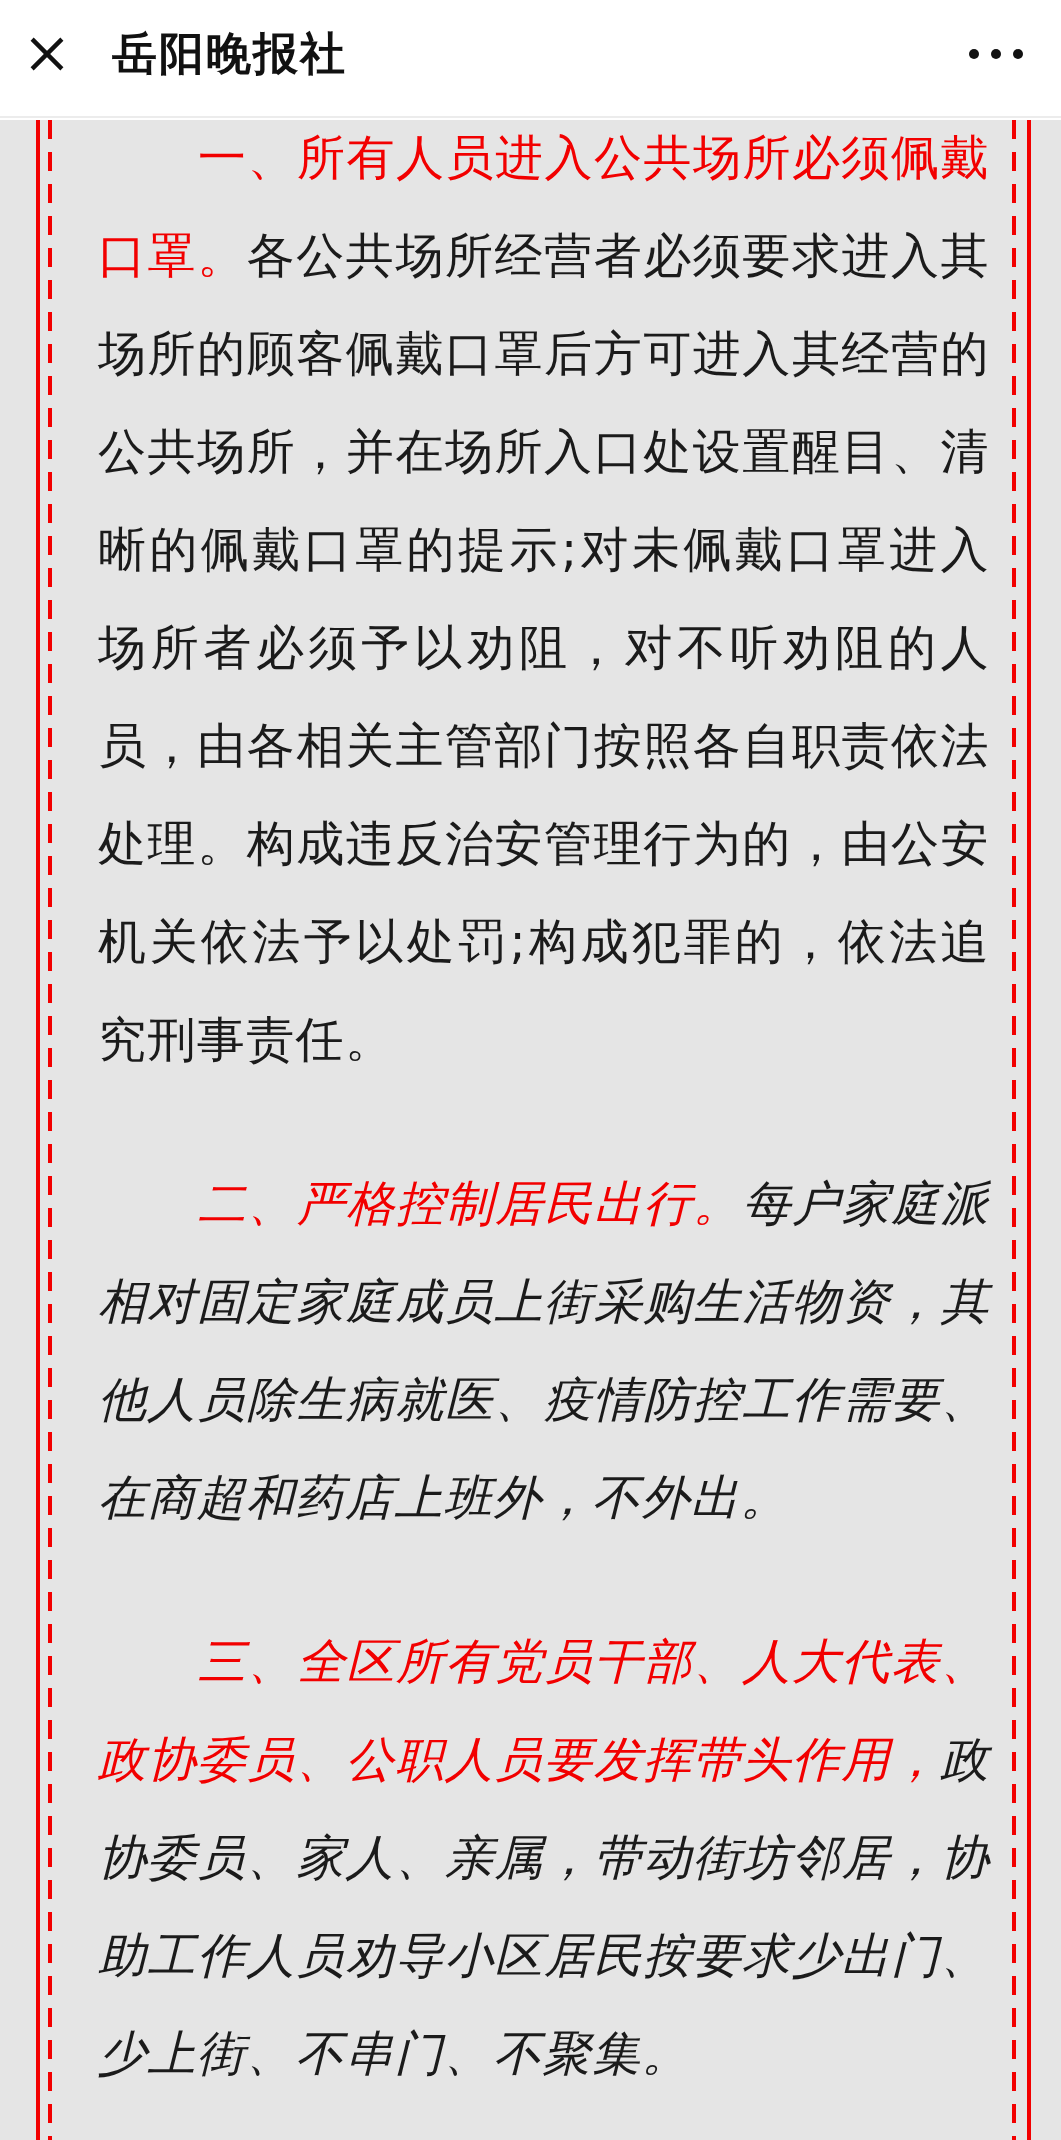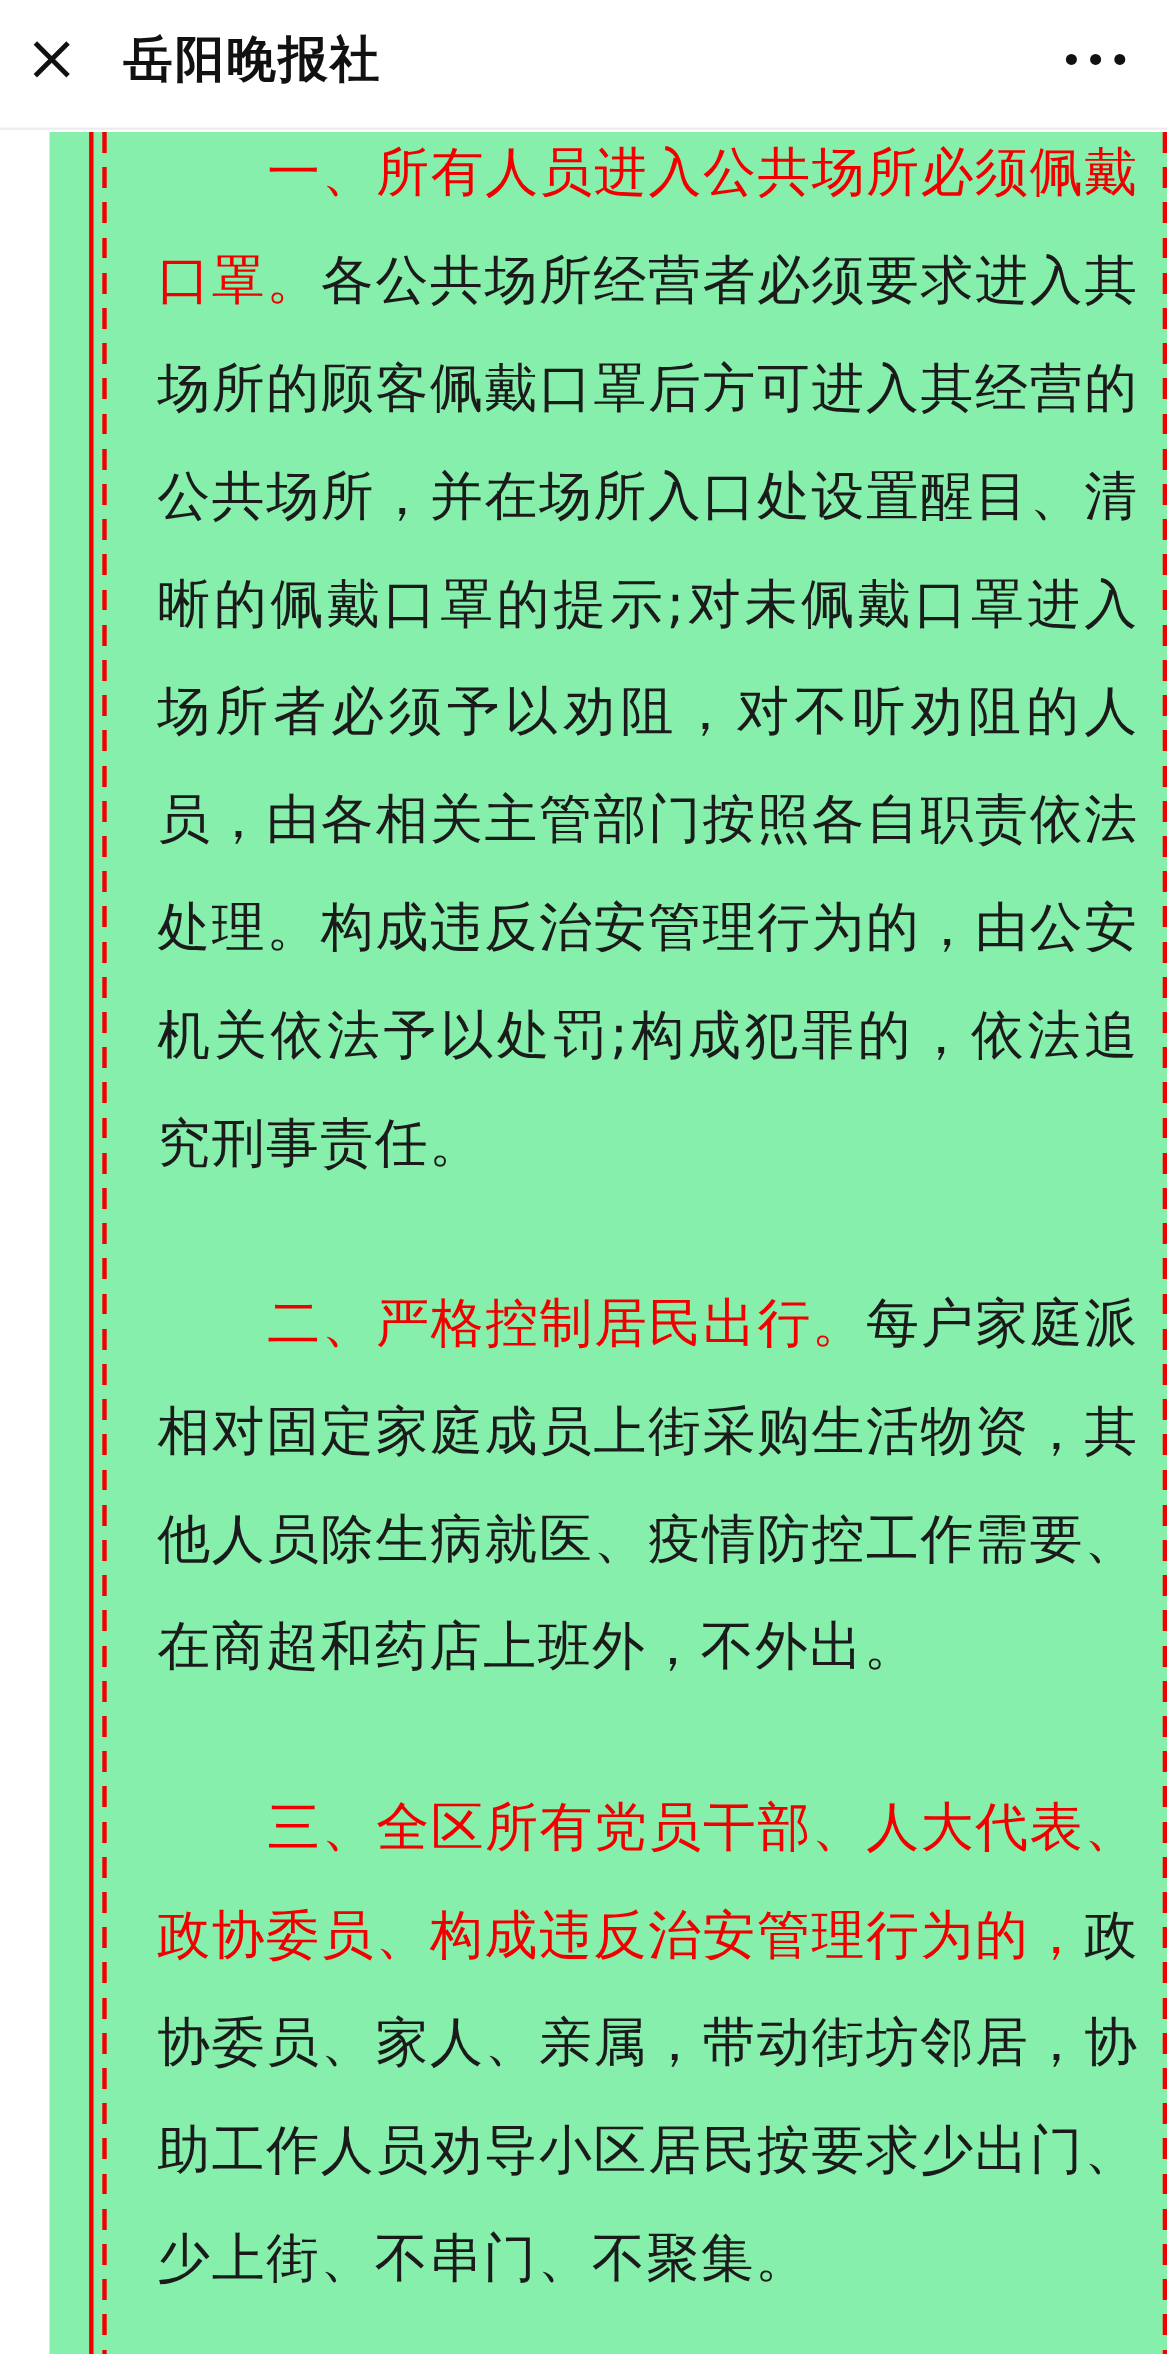--- a/index.html
+++ b/index.html
@@ -47,23 +47,22 @@
   }
   .more-dots{ display:flex; gap:12px; }
   .more-dots i{
     width:10px; height:10px; border-radius:50%;
     background:#111; display:block;
   }
 
   
   .content{
     position:absolute; top:120px; left:0; right:0; bottom:0;
-    background:#86efac;
+    background:#e5e5e5;
     overflow:hidden;
-    margin-left:45px;
   }
   .rule{ position:absolute; top:0; bottom:0; width:4px; }
   .rule-solid{ background:var(--accent); }
   .rule-dashed{
     background:repeating-linear-gradient(
       to bottom, var(--accent) 0 19px, transparent 19px 32px);
   }
   .rule-left-solid{ left:36px; }
   .rule-left-dashed{ left:48px; }
   .rule-right-dashed{ left:1012px; }
@@ -73,21 +72,21 @@
     position:absolute;
     left:98px; top:-12px;
     width:892px;
     color:var(--ink);
     font-size:48px;
     line-height:98px;
     letter-spacing:1.4px;
     text-align:justify;
   }
   .para{ margin:0; text-indent:100px; }
-  .para + .para{ margin-top:66px; }
+  .para + .para{ margin-top:66px;font-style:italic; }
   .seg-red{ color:var(--accent); }
   .seg-black{ color:var(--ink); }
 </style>
 </head>
 <body>
 
 <header class="topbar">
   <button class="close-btn" aria-label="close">
     <svg viewBox="0 0 48 48" aria-hidden="true">
       <line x1="7" y1="7" x2="41" y2="41" stroke="#111" stroke-width="5"></line>
@@ -106,15 +105,15 @@
 
 <main class="content">
   <div class="rule rule-solid  rule-left-solid"></div>
   <div class="rule rule-dashed rule-left-dashed"></div>
   <div class="rule rule-dashed rule-right-dashed"></div>
   <div class="rule rule-solid  rule-right-solid"></div>
 
   <article class="doc">
       <p class="para"><span class="seg-red">一、所有人员进入公共场所必须佩戴口罩。</span><span class="seg-black">各公共场所经营者必须要求进入其场所的顾客佩戴口罩后方可进入其经营的公共场所，并在场所入口处设置醒目、清晰的佩戴口罩的提示;对未佩戴口罩进入场所者必须予以劝阻，对不听劝阻的人员，由各相关主管部门按照各自职责依法处理。构成违反治安管理行为的，由公安机关依法予以处罚;构成犯罪的，依法追究刑事责任。</span></p>
       <p class="para"><span class="seg-red">二、严格控制居民出行。</span><span class="seg-black">每户家庭派相对固定家庭成员上街采购生活物资，其他人员除生病就医、疫情防控工作需要、在商超和药店上班外，不外出。</span></p>
-      <p class="para"><span class="seg-red">三、全区所有党员干部、人大代表、政协委员、构成违反治安管理行为的，</span><span class="seg-black">政协委员、家人、亲属，带动街坊邻居，协助工作人员劝导小区居民按要求少出门、少上街、不串门、不聚集。</span></p>
+      <p class="para"><span class="seg-red">三、全区所有党员干部、人大代表、政协委员、公职人员要发挥带头作用，</span><span class="seg-black">政协委员、家人、亲属，带动街坊邻居，协助工作人员劝导小区居民按要求少出门、少上街、不串门、不聚集。</span></p>
     </article>
 </main>
 
 </body></html>

